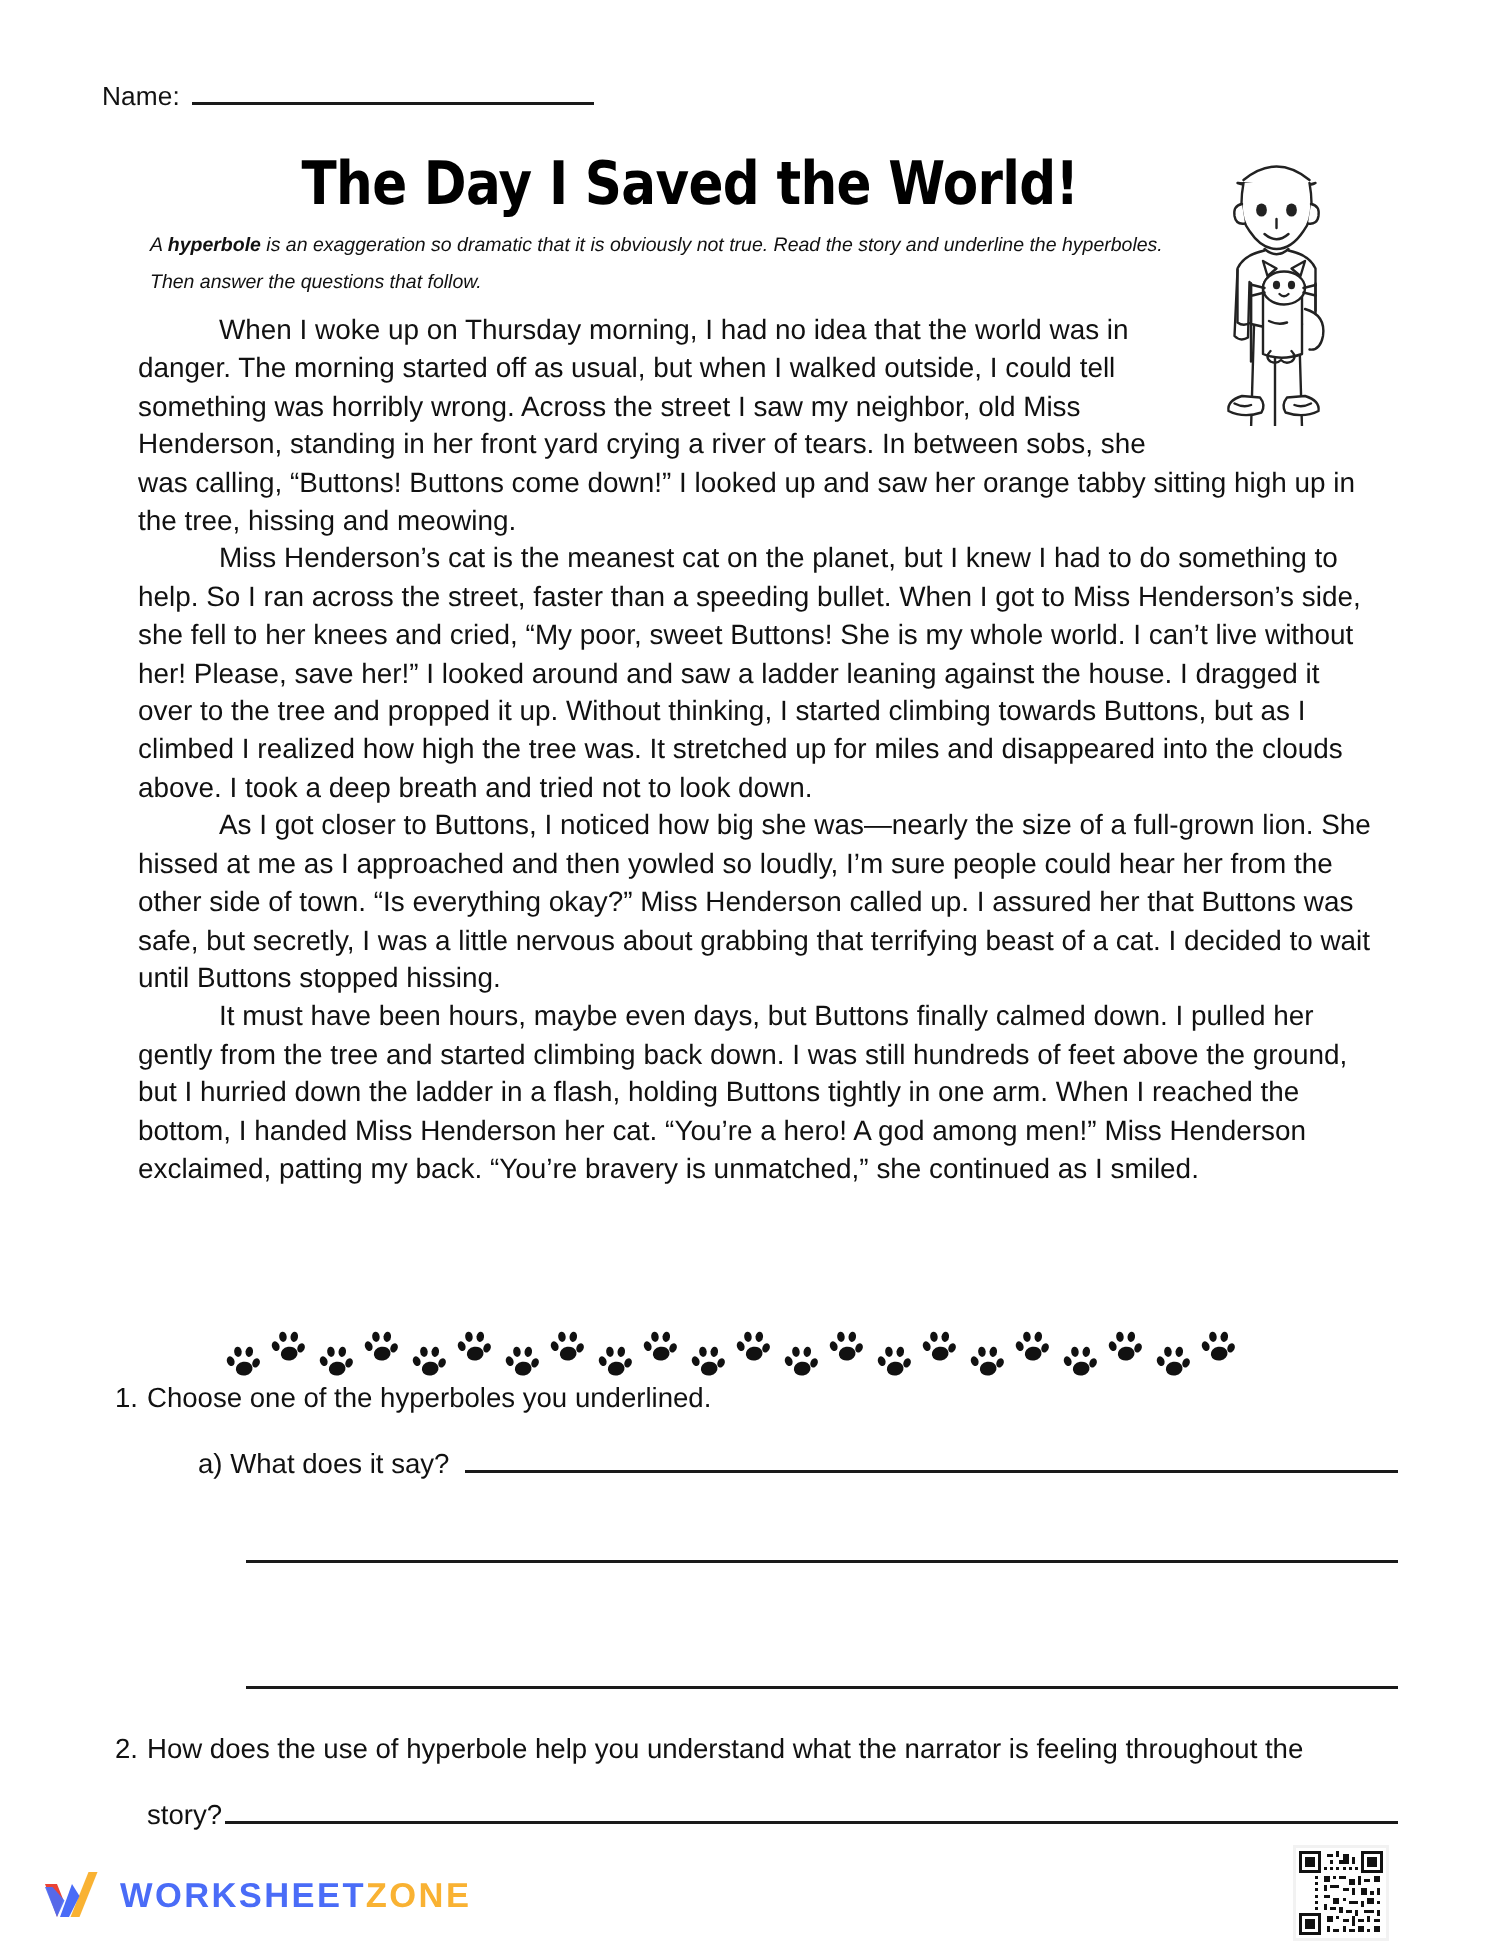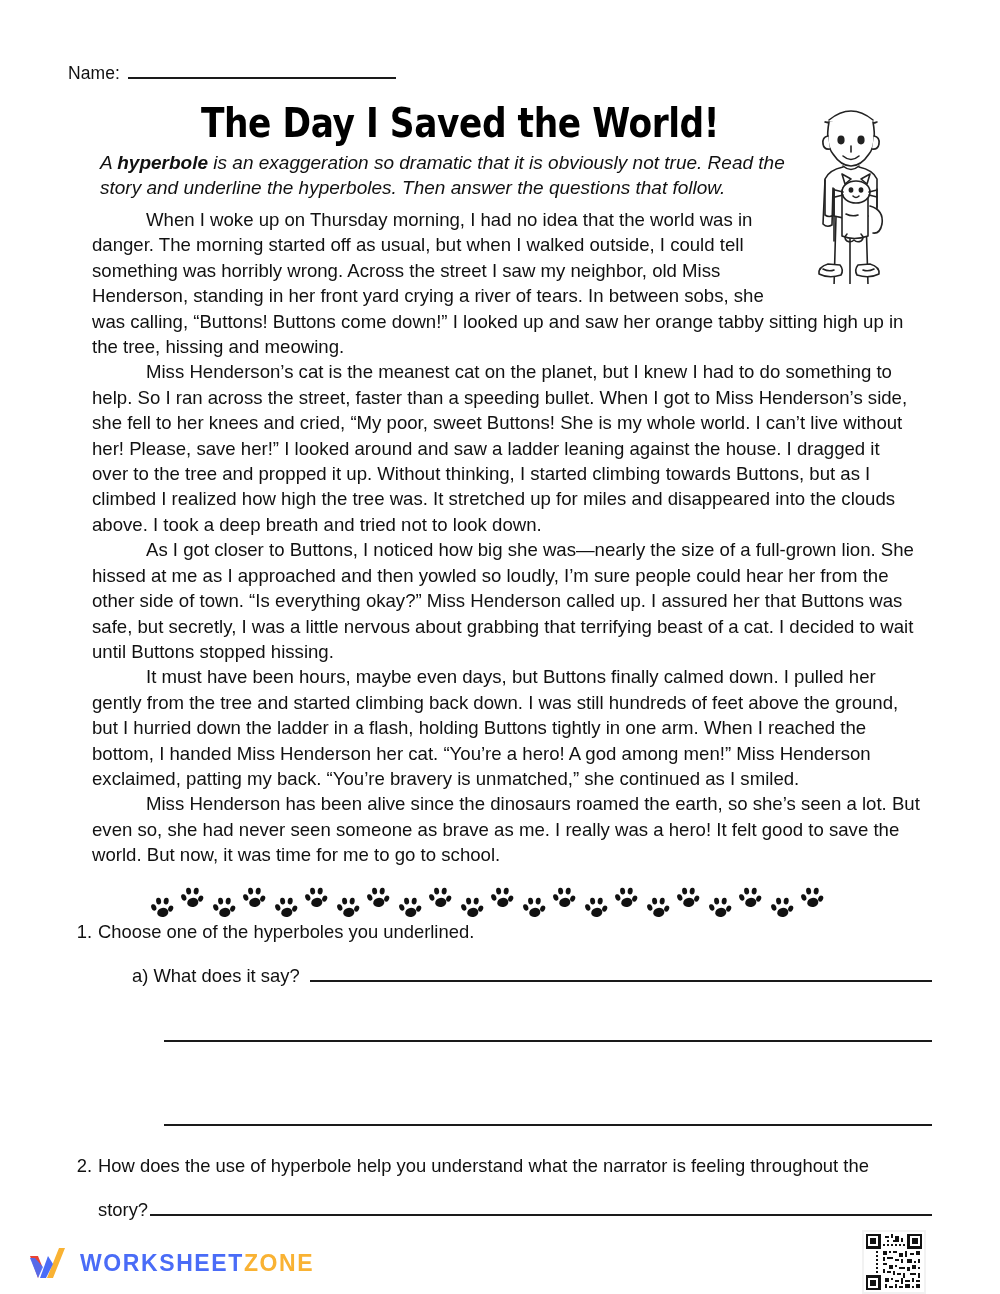--- a/index.html
+++ b/index.html
@@ -17,21 +17,21 @@
   }
 
   
   .header-row {
     position: absolute;
     top: 54px;
     left: 68px;
     width: 864px;
     height: 30px;
     display: flex;
-    align-items: flex-end;
+    align-items: flex-start;
   }
   .field {
     display: flex;
     align-items: baseline;
   }
   .field-label {
     font-size: 17.5px;
     letter-spacing: 0.1px;
     white-space: nowrap;
   }
@@ -62,21 +62,21 @@
     color: #000;
   }
 
   
   .intro {
     position: absolute;
     top: 150px;
     left: 100px;
     width: 690px;
     font-style: italic;
-    font-size: 19px;
+    font-size: 13px;
     line-height: 25px;
     text-align: left;
   }
   .intro b { font-style: italic; font-weight: bold; }
 
   
   .story {
     position: absolute;
     top: 207px;
     left: 92px;
@@ -270,21 +270,20 @@
 <div class="intro">
   <span>A </span><b>hyperbole</b><span> is an exaggeration so dramatic that it is obviously not true. Read the story and underline the hyperboles. Then answer the questions that follow.</span>
 </div>
 
 <div class="story">
   <div class="floater"></div>
   <p>When I woke up on Thursday morning, I had no idea that the world was in danger. The morning started off as usual, but when I walked outside, I could tell something was horribly wrong. Across the street I saw my neighbor, old Miss Henderson, standing in her front yard crying a river of tears. In between sobs, she was calling, “Buttons! Buttons come down!” I looked up and saw her orange tabby sitting high up in the tree, hissing and meowing.</p>
   <p>Miss Henderson’s cat is the meanest cat on the planet, but I knew I had to do something to help. So I ran across the street, faster than a speeding bullet. When I got to Miss Henderson’s side, she fell to her knees and cried, “My poor, sweet Buttons! She is my whole world. I can’t live without her! Please, save her!” I looked around and saw a ladder leaning against the house. I dragged it over to the tree and propped it up. Without thinking, I started climbing towards Buttons, but as I climbed I realized how high the tree was. It stretched up for miles and disappeared into the clouds above. I took a deep breath and tried not to look down.</p>
   <p>As I got closer to Buttons, I noticed how big she was—nearly the size of a full-grown lion. She hissed at me as I approached and then yowled so loudly, I’m sure people could hear her from the other side of town. “Is everything okay?” Miss Henderson called up. I assured her that Buttons was safe, but secretly, I was a little nervous about grabbing that terrifying beast of a cat. I decided to wait until Buttons stopped hissing.</p>
   <p>It must have been hours, maybe even days, but Buttons finally calmed down. I pulled her gently from the tree and started climbing back down. I was still hundreds of feet above the ground, but I hurried down the ladder in a flash, holding Buttons tightly in one arm. When I reached the bottom, I handed Miss Henderson her cat. “You’re a hero! A god among men!” Miss Henderson exclaimed, patting my back. “You’re bravery is unmatched,” she continued as I smiled.</p>
-  <p>Miss Henderson has been alive since the dinosaurs roamed the earth, so she’s seen a lot. But even so, she had never seen someone as brave as me. I really was a hero! It felt good to save the world. But now, it was time for me to go to school.</p>
 </div>
 
 <div class="paw-divider">
   <svg viewBox="0 0 700 36" width="700" height="36" aria-hidden="true">
     <defs>
       <g id="paw">
         <ellipse cx="0" cy="4.5" rx="5.6" ry="4.6" transform="rotate(-10)"></ellipse>
         <ellipse cx="-7.4" cy="-3.6" rx="2.5" ry="3.3" transform="rotate(-22)"></ellipse>
         <ellipse cx="-2.4" cy="-7.2" rx="2.5" ry="3.4" transform="rotate(-8)"></ellipse>
         <ellipse cx="3.2" cy="-7.3" rx="2.5" ry="3.4" transform="rotate(8)"></ellipse>

